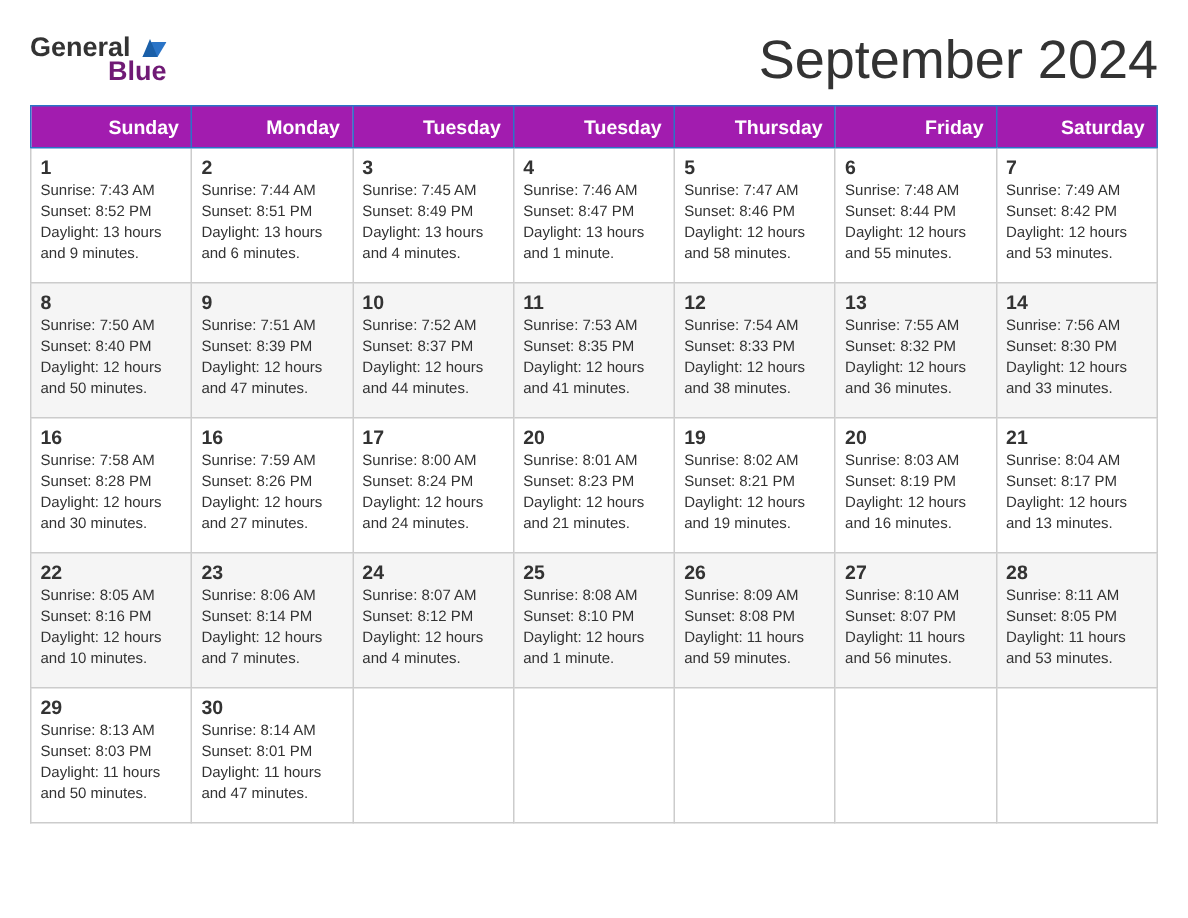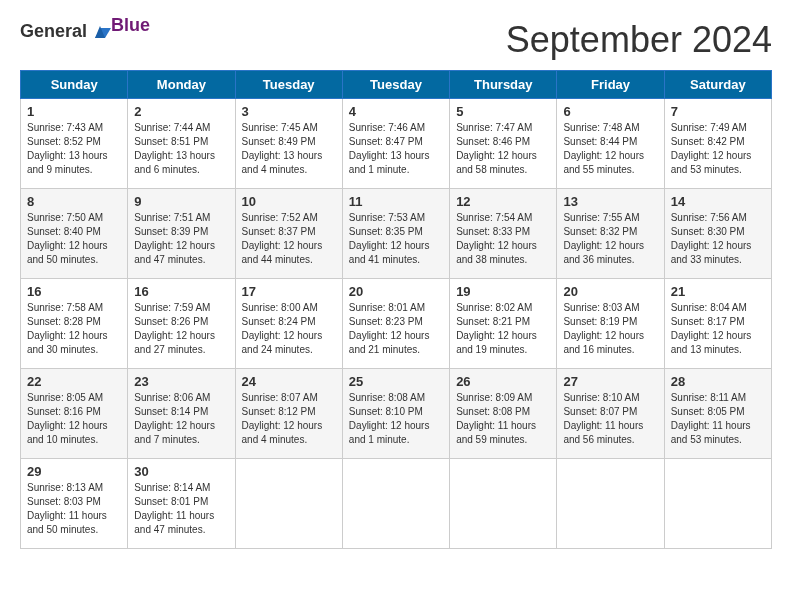--- a/index.html
+++ b/index.html
@@ -46,23 +46,23 @@
       font-size: 15px;
       color: #333;
       font-weight: normal;
     }
     .calendar-table {
       width: 100%;
       border-collapse: collapse;
       table-layout: fixed;
     }
     .calendar-table th {
-      background-color: #0369a1;
+      background-color: #a21caf;
       color: #fff;
-      text-align: center;
+      text-align: right;
       padding: 6px 8px;
       font-size: 13px;
       font-weight: bold;
       border: 1px solid #2a74c7;
     }
     .calendar-table td {
       border: 1px solid #ccc;
       vertical-align: top;
       padding: 5px 6px;
       font-size: 10px;
@@ -87,21 +87,21 @@
     }
     .empty-cell {
       background: #fff !important;
     }
   </style>
 </head>
 <body>
 
 <div class="header-area">
   <div class="logo">
-    <div style="display:flex;flex-direction:row;align-items:flex-start;">
+    <div style="display:flex;flex-direction:column;align-items:flex-end;">
       <div style="display:flex;align-items:center;gap:2px;">
         <span class="logo-text-general">General</span>
         <svg width="22" height="22" viewBox="0 0 22 22">
           <polygon points="6,18 16,18 22,8 12,8" fill="#2a74c7"></polygon>
           <polygon points="6,18 16,18 11,6" fill="#1a5fa8"></polygon>
         </svg>
       </div>
       <span class="logo-text-blue" style="margin-top:-4px;">Blue</span>
     </div>
   </div>

